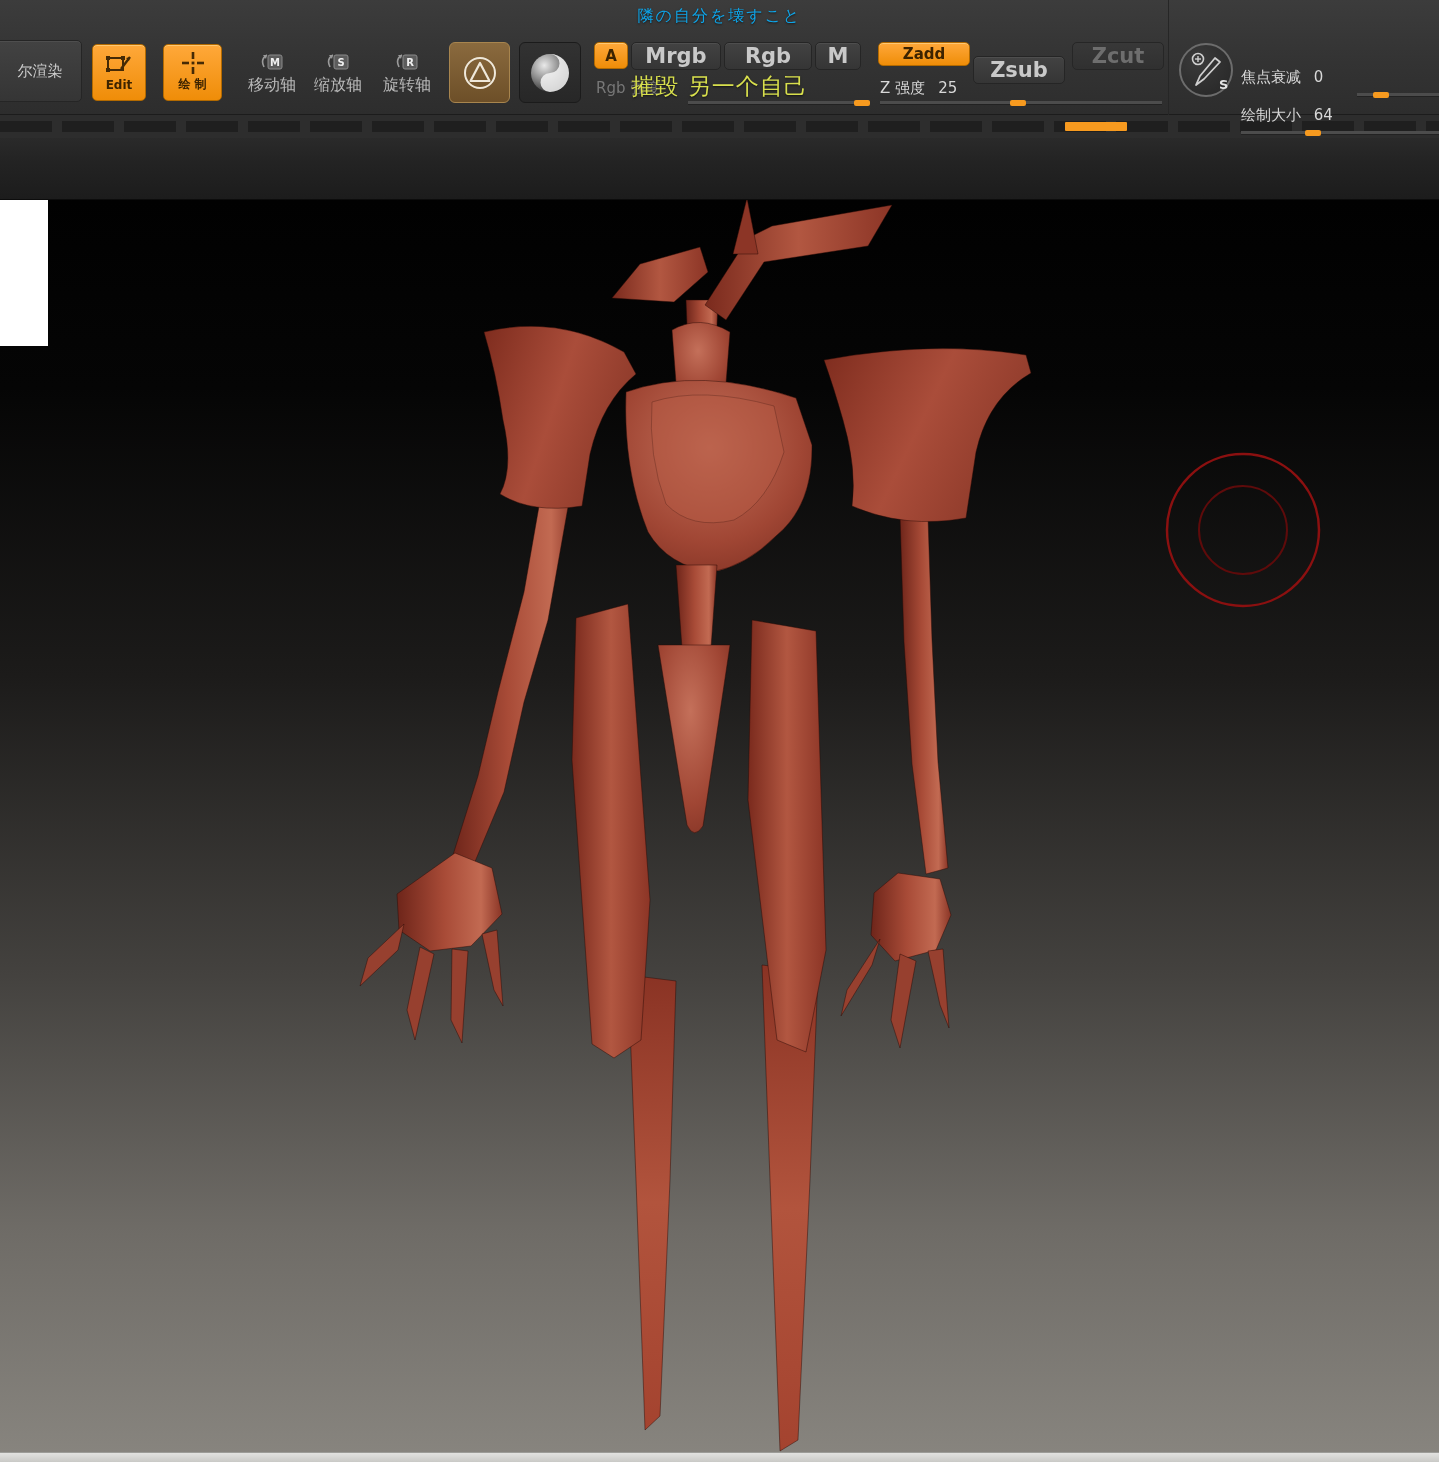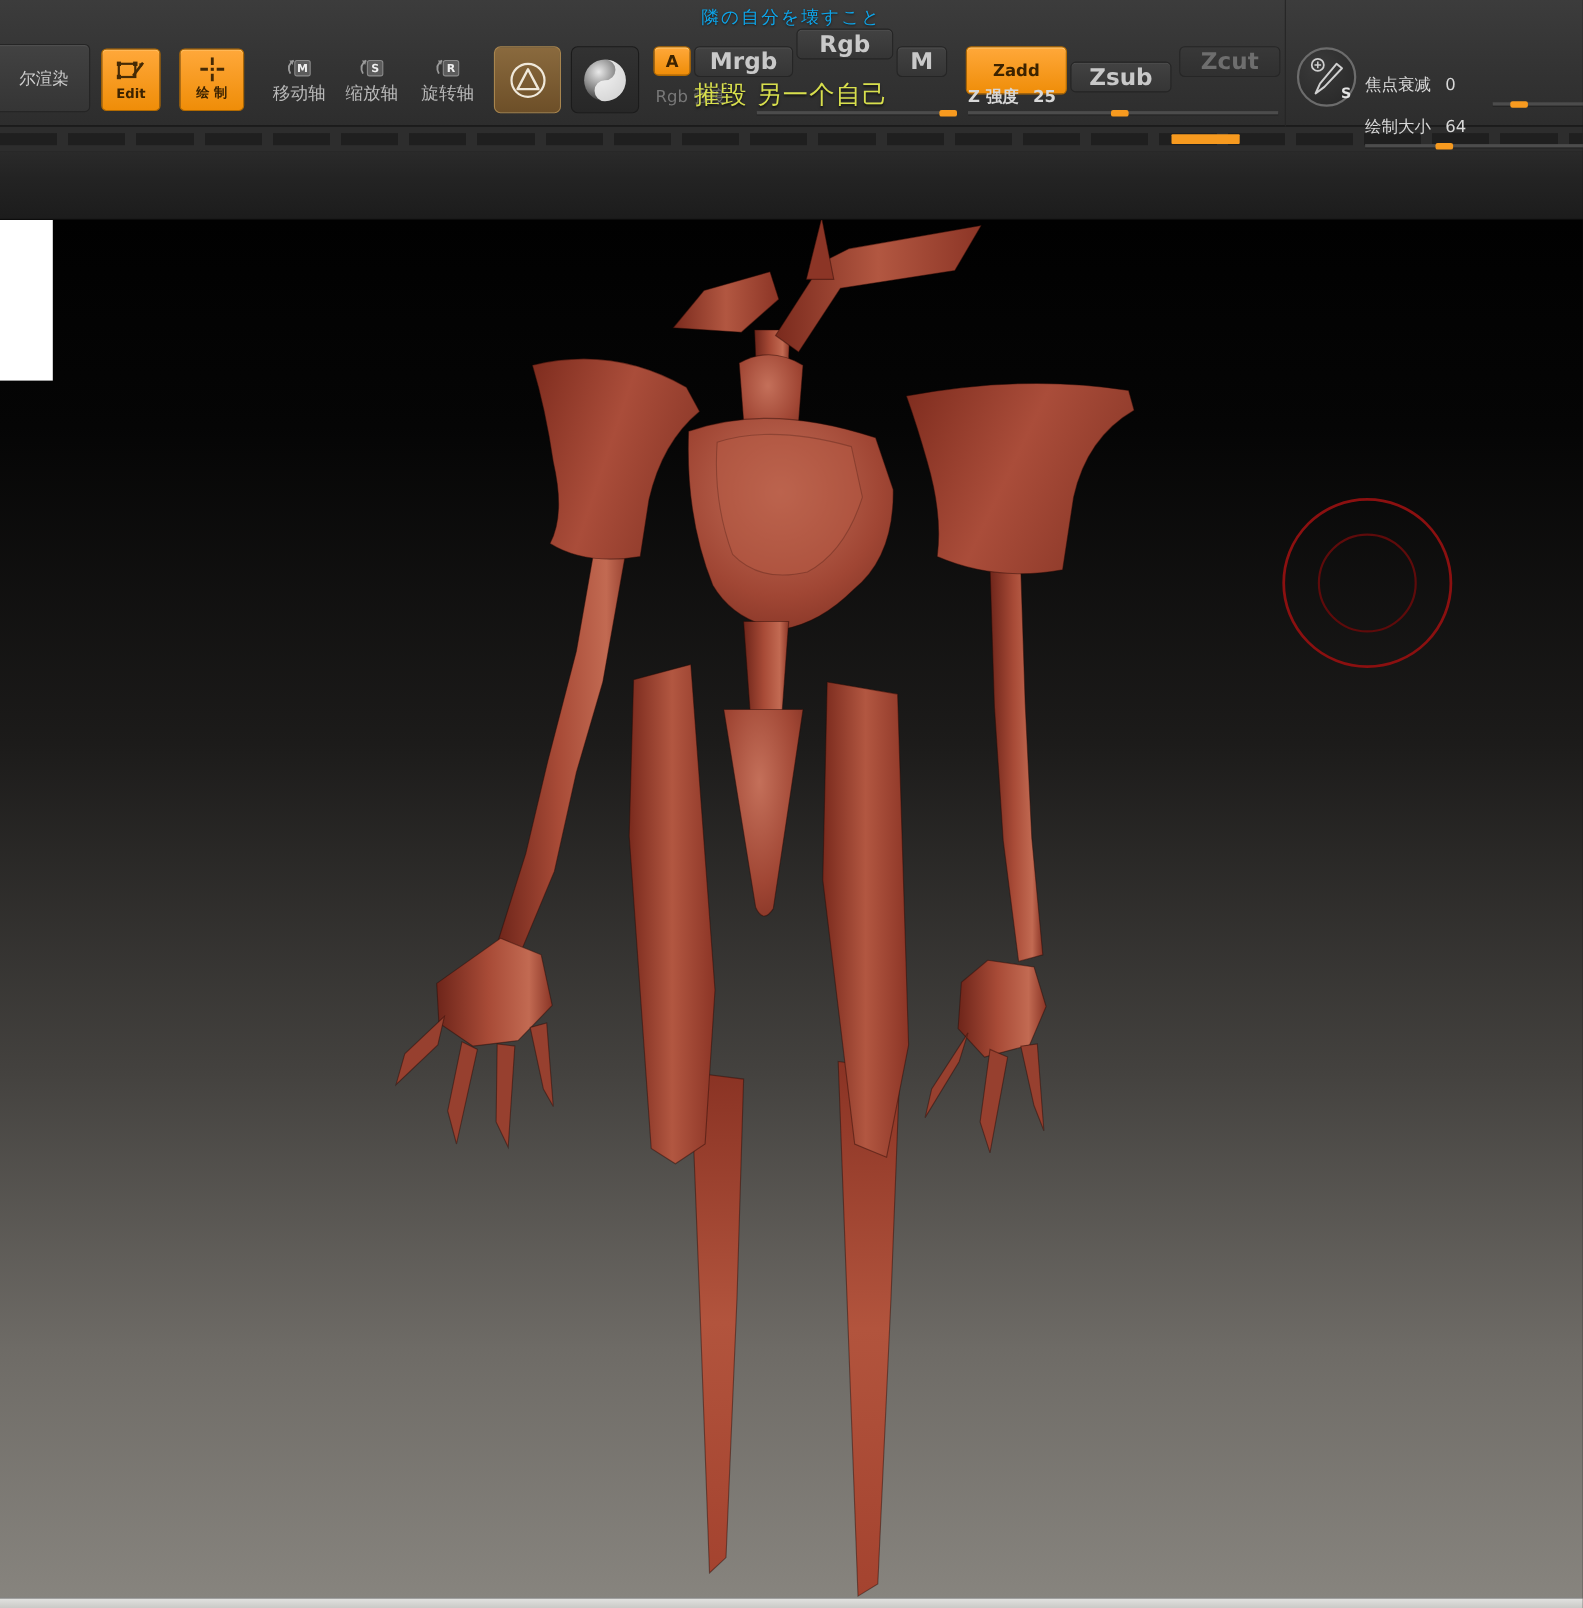--- a/index.html
+++ b/index.html
@@ -30,34 +30,34 @@
   .rot-btn  { left:378px; top:44px; width:58px; height:58px; }
   .gizmo-label { font-size:16px; color:#b8b8b8; }
   .stroke-btn { left:449px; top:42px; width:61px; height:61px;
                 background:linear-gradient(180deg,#8a6a3e,#6d4f28);
                 border:1px solid #a8854e; border-radius:6px; }
   .mat-btn { left:519px; top:42px; width:62px; height:61px;
              background:linear-gradient(180deg,#323232,#272727);
              border:1px solid #1b1b1b; border-radius:6px; }
   .a-btn    { left:594px; top:42px; width:34px; height:27px; font-size:15px; }
   .mrgb-btn { left:631px; top:42px; width:90px; height:28px; }
-  .rgb-btn  { left:724px; top:26px; width:88px; height:28px; }
+  .rgb-btn  { left:724px; top:42px; width:88px; height:28px; }
   .m-btn    { left:815px; top:42px; width:46px; height:28px; }
-  .zadd-btn { left:878px; top:42px; width:92px; height:44px; font-size:15px; }
+  .zadd-btn { left:878px; top:42px; width:92px; height:24px; font-size:15px; }
   .zsub-btn { left:973px; top:56px; width:92px; height:28px; }
   .zcut-btn { left:1072px; top:42px; width:92px; height:28px;
               background:linear-gradient(180deg,#383838,#303030);
               border:1px solid #262626; color:#6e6e6e; }
 
   .slider-row { position:absolute; height:26px; }
   .slider-row .lbl { font-size:15px; }
   .rgb-row { left:596px; top:78px; width:274px; }
   .rgb-row .lbl { color:#777; }
   .z-row { left:880px; top:78px; width:282px; }
-  .z-row .lbl { color:#d8d8d8;font-weight:bold; }
+  .z-row .lbl { color:#d8d8d8; }
   .track { position:absolute; height:3px; background:#4c4c4c; bottom:0;
            box-shadow:0 1px 0 #222; }
   .rgb-row .track { left:92px; right:0; }
   .z-row .track { left:0; right:0; }
   .handle { position:absolute; width:16px; height:6px; background:#f79a1f;
             border-radius:2px; bottom:-2px; }
   .val { margin-left:8px; }
 
   .right-group { position:absolute; left:1168px; top:0; width:271px; height:115px;
                  border-left:1px solid #262626; }

